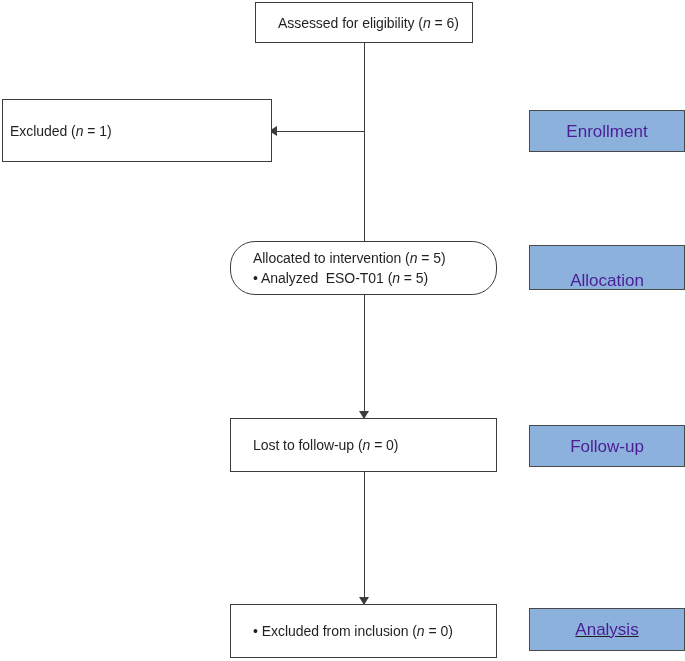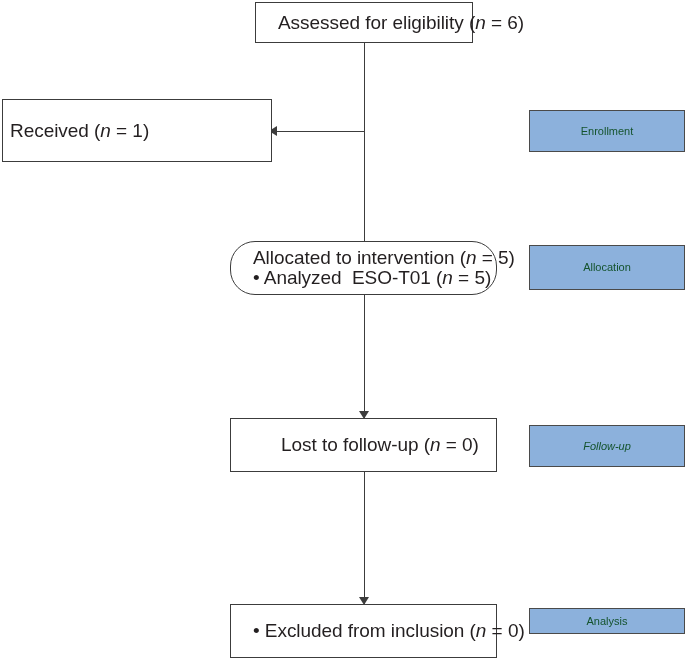--- a/index.html
+++ b/index.html
@@ -26,21 +26,21 @@
     position: absolute;
     box-sizing: border-box;
     border: 1.6px solid #3c3c3c;
     background: #ffffff;
     display: flex;
     flex-direction: column;
     justify-content: center;
     z-index: 3;
   }
   .flow-line {
-    font-size: 19px;
+    font-size: 14px;
     line-height: 20px;
     white-space: pre;
     color: #231f20;
     letter-spacing: -0.05px;
   }
   .flow-box.pad-center .flow-line { padding-left: 22px; }
   .flow-box.pad-left .flow-line { padding-left: 7px; }
 
   .it { font-style: italic; }
 
@@ -49,22 +49,22 @@
     position: absolute;
     box-sizing: border-box;
     background: #8CB1DC;
     border: 1.6px solid #4a4a4a;
     display: flex;
     align-items: center;
     justify-content: center;
     z-index: 3;
   }
   .stage-label {
-    font-size: 11px;
-    color: #14532d;
+    font-size: 17px;
+    color: #4c1d95;
     line-height: 1;
   }
 
   
   .v-line {
     position: absolute;
     width: 1.7px;
     background: #3c3c3c;
     z-index: 1;
   }
@@ -105,45 +105,45 @@
   <div class="arrow-down" style="left:359px; top:411px;"></div>
 
   <div class="v-line" style="left:363.5px; top:472px; height:134px;"></div>
   <div class="arrow-down" style="left:359px; top:597px;"></div>
 
   <div class="flow-box pad-center" style="left:255px; top:2px; width:218px; height:41px;">
     <div class="flow-line"><span>Assessed for eligibility (</span><span class="it">n</span><span> = 6)</span></div>
   </div>
 
   <div class="flow-box pad-left" style="left:2px; top:99px; width:270px; height:63px;">
-    <div class="flow-line"><span>Received (</span><span class="it">n</span><span> = 1)</span></div>
+    <div class="flow-line"><span>Excluded (</span><span class="it">n</span><span> = 1)</span></div>
   </div>
 
   <div class="flow-box pad-center" style="left:230px; top:241px; width:267px; height:54px;border-radius:25px;">
     <div class="flow-line"><span>Allocated to intervention (</span><span class="it">n</span><span> = 5)</span></div>
     <div class="flow-line"><span>• Analyzed  ESO-T01 (</span><span class="it">n</span><span> = 5)</span></div>
   </div>
 
-  <div class="flow-box pad-center" style="left:230px; top:418px; width:267px; height:54px;padding-left:28px;">
+  <div class="flow-box pad-center" style="left:230px; top:418px; width:267px; height:54px;">
     <div class="flow-line"><span>Lost to follow-up (</span><span class="it">n</span><span> = 0)</span></div>
   </div>
 
   <div class="flow-box pad-center" style="left:230px; top:604px; width:267px; height:54px;">
     <div class="flow-line"><span>• Excluded from inclusion (</span><span class="it">n</span><span> = 0)</span></div>
   </div>
 
   <div class="stage-box" style="left:529px; top:110px; width:156px; height:42px;">
     <span class="stage-label">Enrollment</span>
   </div>
 
-  <div class="stage-box" style="left:529px; top:245px; width:156px; height:45px;">
+  <div class="stage-box" style="left:529px; top:245px; width:156px; height:45px;align-items:flex-end;">
     <span class="stage-label">Allocation</span>
   </div>
 
-  <div class="stage-box" style="left:529px; top:425px; width:156px; height:42px;font-style:italic;">
+  <div class="stage-box" style="left:529px; top:425px; width:156px; height:42px;">
     <span class="stage-label">Follow-up</span>
   </div>
 
-  <div class="stage-box" style="left:529px; top:608px; width:156px; height:26px;">
+  <div class="stage-box" style="left:529px; top:608px; width:156px; height:43px;text-decoration:underline;">
     <span class="stage-label">Analysis</span>
   </div>
 
 </div>
 
 </body></html>

